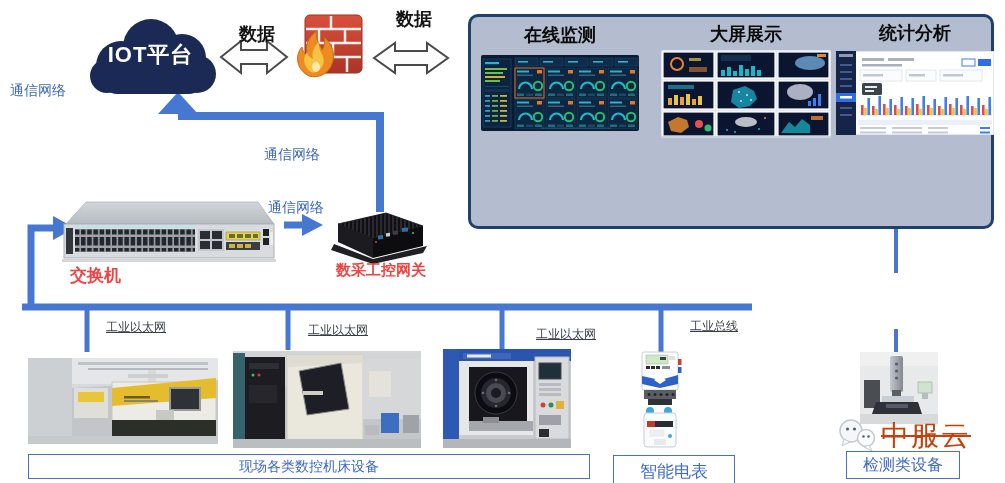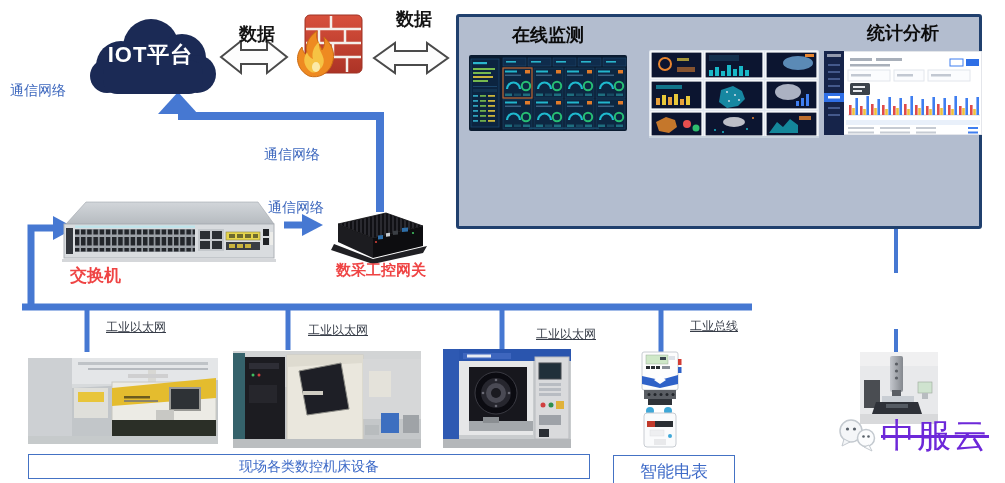--- a/index.html
+++ b/index.html
@@ -6,34 +6,34 @@
   body{font-family:"Liberation Sans","DejaVu Sans",sans-serif;background:#ffffff;}
   #stage{position:relative;width:1005px;height:483px;background:#ffffff;overflow:hidden;}
   #stage *{box-sizing:border-box;}
   .abs{position:absolute;}
   .lbl{position:absolute;white-space:nowrap;}
   .comm{color:#3E68BE;font-size:14px;}
   .data-lbl{color:#141414;font-size:18px;font-weight:bold;}
   .dev-lbl{color:#ef4444;font-weight:bold;}
   .eth{color:#373D48;font-size:12px;text-decoration:underline;}
   .cap-box{position:absolute;background:#ffffff;border:1.5px solid #4472C4;display:flex;align-items:center;justify-content:center;color:#3F6BC8;}
-  .panel{position:absolute;left:456px;top:14px;width:526px;height:215px;background:#B3BDCF;border:3px solid #20406E;border-radius:3px;}
+  .panel{position:absolute;left:468px;top:14px;width:526px;height:215px;background:#B3BDCF;border:3px solid #20406E;border-radius:10px;}
   .ptitle{position:absolute;text-align:center;font-size:18px;font-weight:bold;color:#0b0b0b;}
   .shot{position:absolute;display:block;}
   .ellipse-wrap{position:absolute;left:85px;top:112px;width:345px;height:98px;}
   .ell{position:absolute;border-radius:50%;}
   .ell-dashed{left:18px;top:12px;width:330px;height:76px;border:1.5px dashed #5C92E8;background:rgba(200,215,240,.25);}
   .ell-shadow{left:2px;top:36px;width:336px;height:58px;background:rgba(138,152,182,.55);filter:blur(1px);}
   .ell-main{left:0;top:4px;width:336px;height:72px;background:linear-gradient(128deg,#D9E6F9 0%,#7FA6EC 38%,#2E6BDC 100%);border:1px solid #A9C4F0;display:flex;align-items:center;justify-content:center;color:#ffffff;font-size:19px;font-weight:bold;letter-spacing:1px;}
   .if-ellipse{position:absolute;left:842px;top:272px;width:114px;height:58px;border-radius:50%;background:linear-gradient(180deg,#5B8AE0,#3465C6);border:2.5px solid #2B56A8;display:flex;align-items:center;justify-content:center;}
   .if-ellipse span{display:block;width:52px;text-align:center;color:#fff;font-size:15px;font-weight:bold;line-height:1.25;}
   .cloud-box{position:absolute;left:83px;top:14px;width:135px;height:86px;}
   .cloud-box span{position:absolute;left:0;top:26px;width:100%;text-align:center;color:#fff;font-size:22px;font-weight:bold;letter-spacing:1px;}
   .wm{position:absolute;left:838px;top:416px;width:162px;height:40px;display:flex;align-items:center;gap:3px;}
-  .wm span{color:#6d28d9;font-size:34px;text-decoration:line-through;letter-spacing:2px;}
+  .wm span{color:#c2410c;font-size:28px;text-decoration:line-through;letter-spacing:2px;}
 </style>
 </head>
 <body>
 
 <div id="stage">
 
   <svg class="abs" style="left:0;top:0" width="1005" height="483" viewBox="0 0 1005 483">
     <g stroke="#4678D2" fill="none">
       <path d="M380,212 L380,116 L178,116" stroke-width="8"></path>
       <path d="M31,307 L31,228 L54,228" stroke-width="7"></path>
@@ -96,20 +96,21 @@
   </svg>
 
   <span class="lbl comm" style="left:10px;top:82px">通信网络</span>
   <span class="lbl data-lbl" style="left:239px;top:22px">数据</span>
   <span class="lbl data-lbl" style="left:396px;top:7px">数据</span>
   <span class="lbl comm" style="left:264px;top:146px">通信网络</span>
   <span class="lbl comm" style="left:268px;top:199px">通信网络</span>
 
   <div class="panel">
     <span class="ptitle" style="left:10px;top:6px;width:158px">在线监测</span>
+    <span class="ptitle" style="left:190px;top:5px;width:170px">大屏展示</span>
     <span class="ptitle" style="left:365px;top:4px;width:158px">统计分析</span>
 
     <svg class="shot" style="left:10px;top:38px" width="158" height="76" viewBox="0 0 158 76">
       <defs>
         <g id="gcard">
           <rect width="29" height="30" fill="#0D2742" stroke="#1C4668" stroke-width="0.6"></rect>
           <rect x="2" y="2.5" width="12" height="2" fill="#23B6CC"></rect>
           <rect x="22" y="2" width="5" height="3.5" fill="#E07B2A"></rect>
           <rect x="2" y="6.5" width="16" height="1.5" fill="#3A5F7F"></rect>
           <path d="M4,21 a6.5,6.5 0 1 1 13,0" fill="none" stroke="#1FB9CE" stroke-width="2.2"></path>
@@ -579,14 +580,17 @@
     <span>中服云</span>
   </div>
 
 
   <div class="cap-box" style="left:28px;top:454px;width:562px;height:25px;font-size:14px">
     <span>现场各类数控机床设备</span>
   </div>
   <div class="cap-box" style="left:613px;top:455px;width:122px;height:33px;font-size:17px">
     <span>智能电表</span>
   </div>
+  <div class="cap-box" style="left:846px;top:451px;width:114px;height:28px;font-size:16px">
+    <span>检测类设备</span>
+  </div>
 
 </div>
 
 </body></html>

